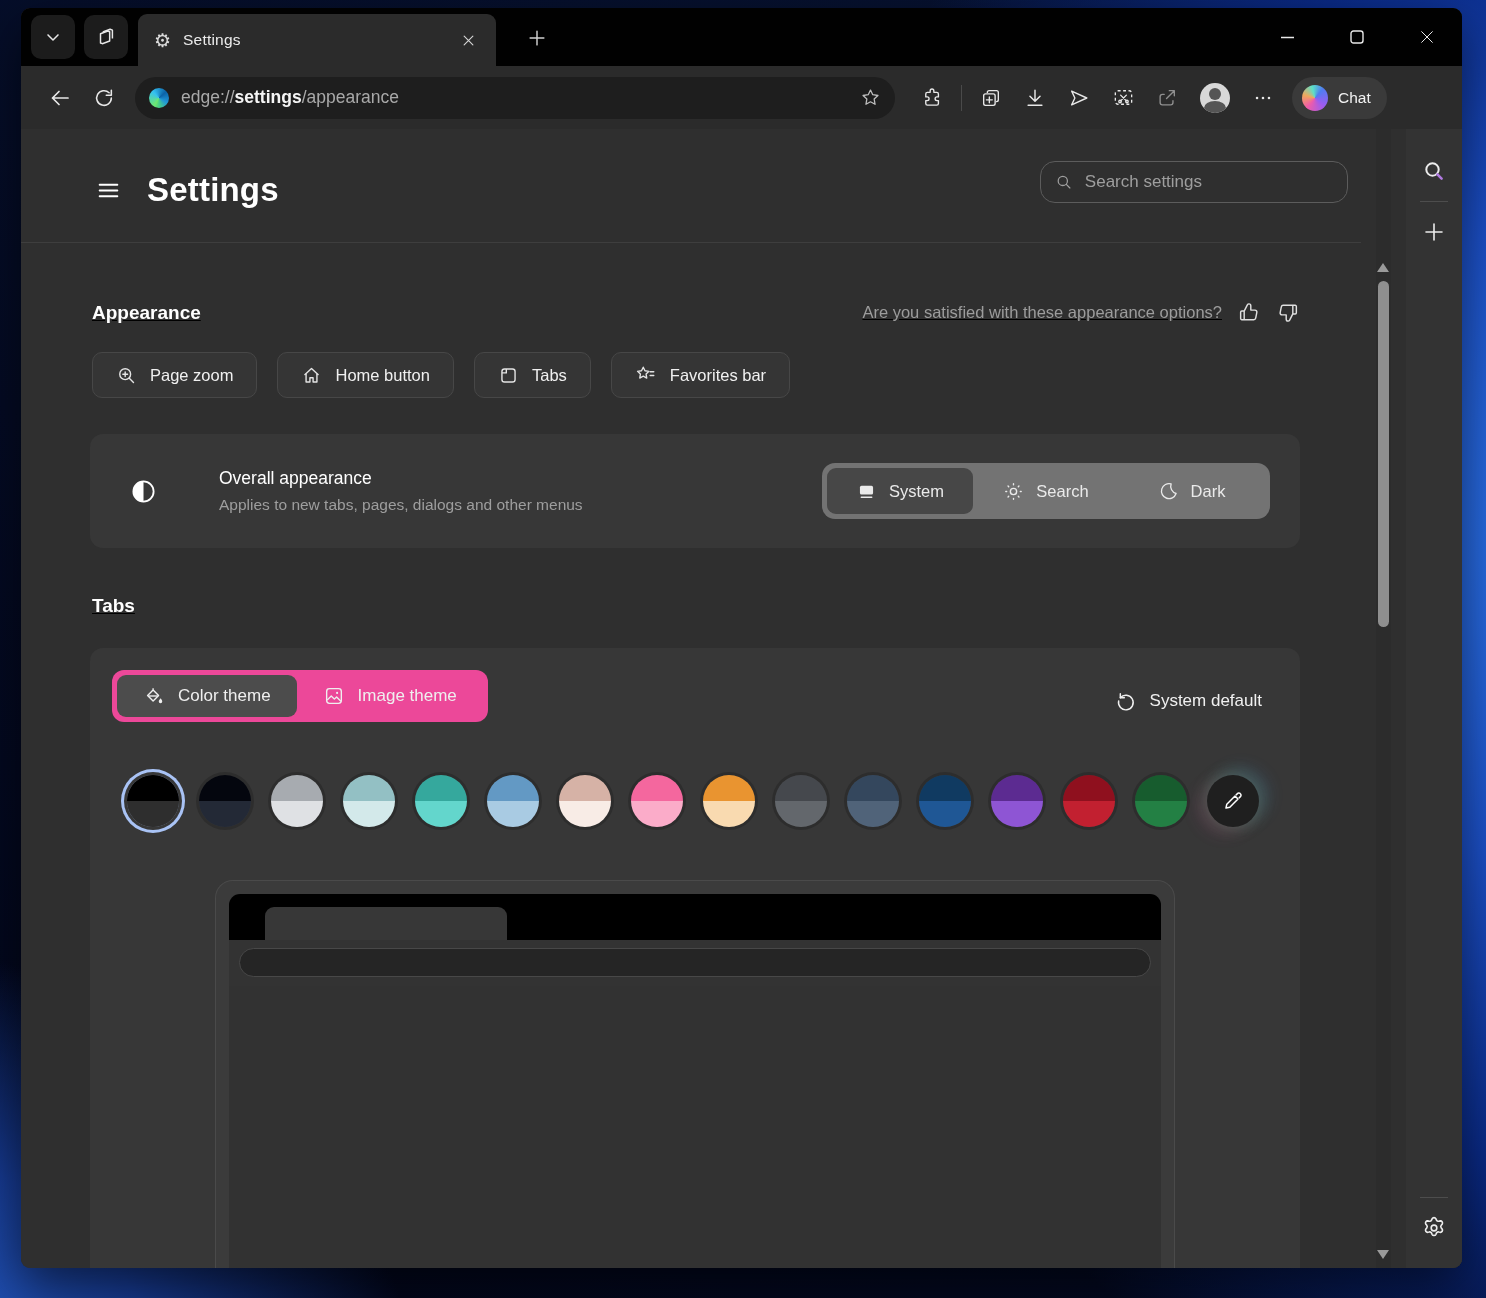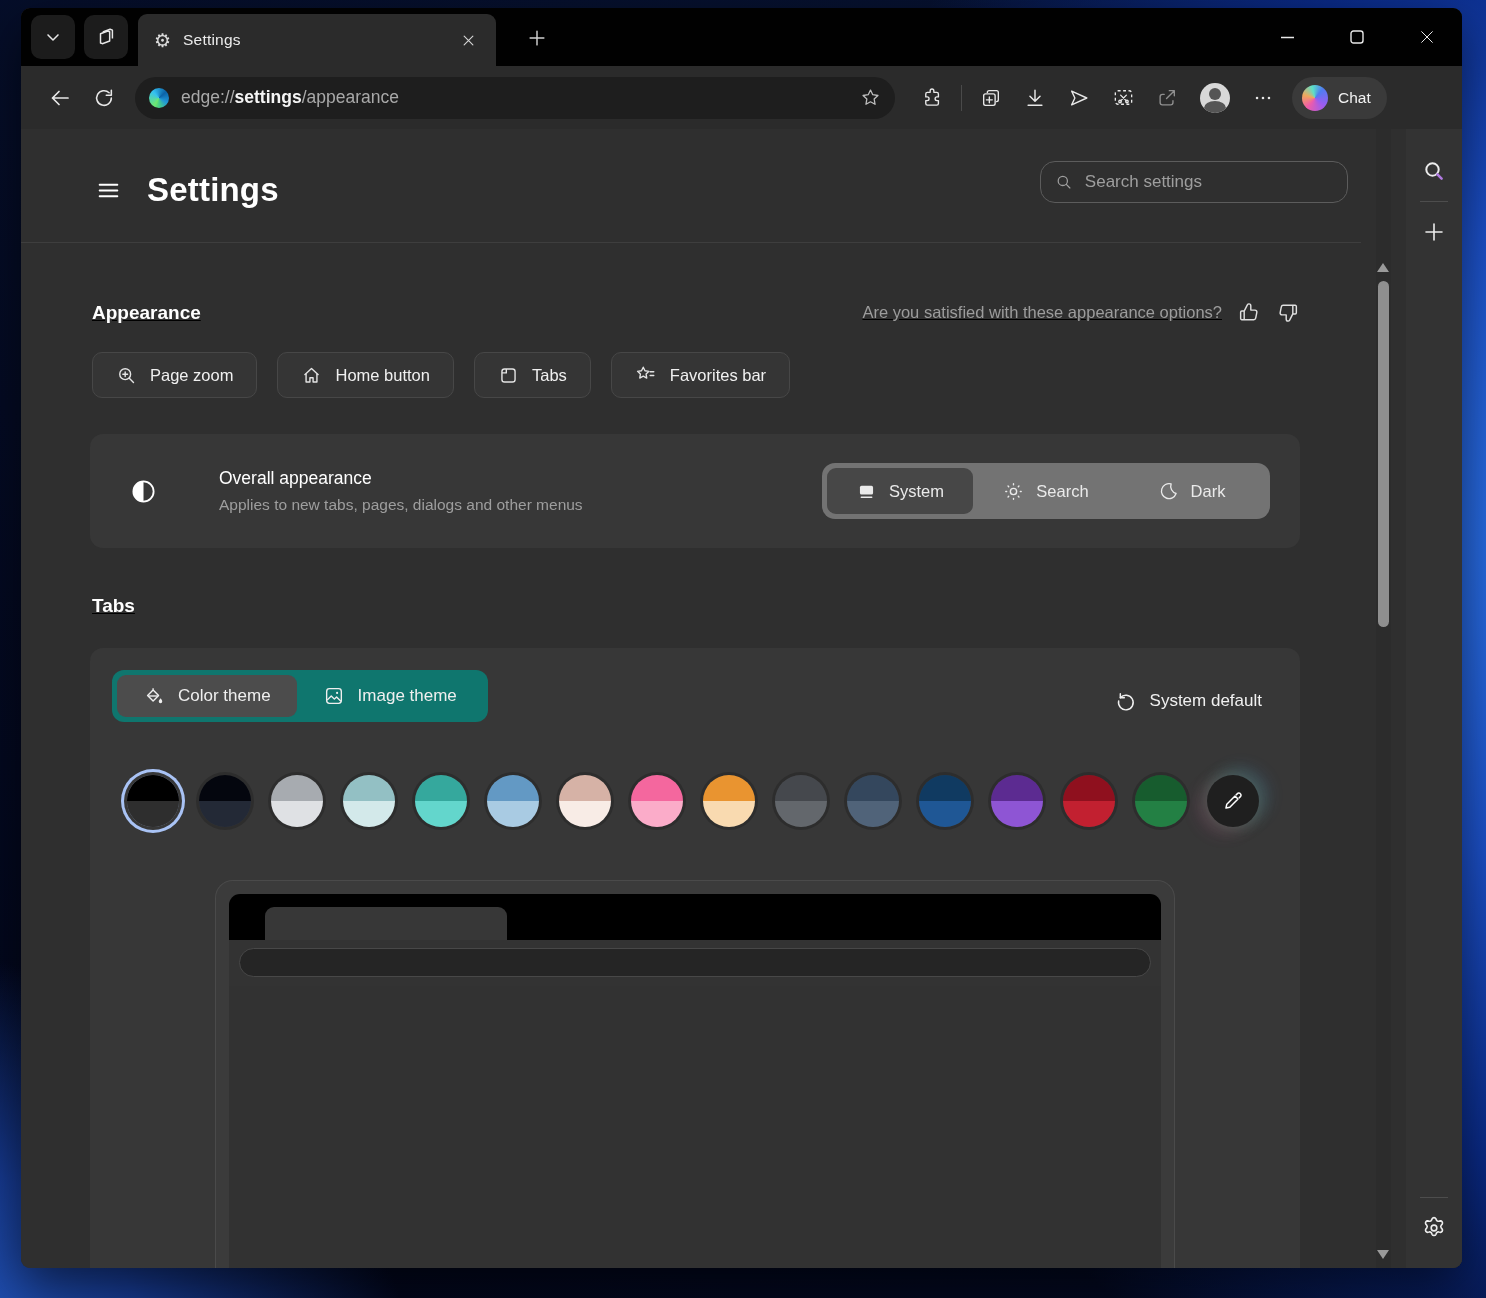--- a/index.html
+++ b/index.html
@@ -87,21 +87,21 @@
   .contrast-icon{ flex:0 0 auto; margin-right:26px; display:flex; color:#fff; }
   .overall-text .t{ font-size:17.5px; color:#fff; }
   .overall-text .s{ font-size:15.5px; color:#9e9e9e; margin-top:7px; }
   .seg{ margin-left:auto; background:#737373; border-radius:13px; padding:5px; display:flex; height:56px; }
   .seg .seg-item{
     min-width:146px; border:none; background:transparent; color:#eaeaea; border-radius:9px;
     display:flex; align-items:center; justify-content:center; gap:12px; font-size:16.5px; cursor:pointer; padding:0 18px; font-family:inherit;
   }
   .seg .seg-item.selected{ background:#474747; }
   .theme-card{ margin-top:31px; height:640px; padding:22px 0 0 22px; position:relative; }
-  .theme-tabs{ display:inline-flex; background:#0f766e; border-radius:12px; padding:5px; height:52px; }
+  .theme-tabs{ display:inline-flex; background:#ec4899; border-radius:12px; padding:5px; height:52px; }
   .theme-tab{
     border:none; background:transparent; color:#efefef; border-radius:9px; display:flex; align-items:center; gap:13px;
     font-size:17px; padding:0 26px; cursor:pointer; font-family:inherit;
   }
   .theme-tab.selected{ background:#4c4c4c; }
   .restore-btn{ position:absolute; right:38px; top:42px; background:none; border:none; color:#f0f0f0; font-size:17px; display:flex; align-items:center; gap:13px; cursor:pointer; font-family:inherit; }
   .swatch-row{ display:flex; align-items:center; gap:20px; margin:53px 0 0 15px; }
   .swatch{ width:52px; height:52px; border-radius:50%; cursor:pointer; box-shadow:0 0 0 3px rgba(0,0,0,.18); }
   .swatch.selected{ box-shadow:0 0 0 3px #373737, 0 0 0 6px var(--ring); }
   .eyedropper-btn{

